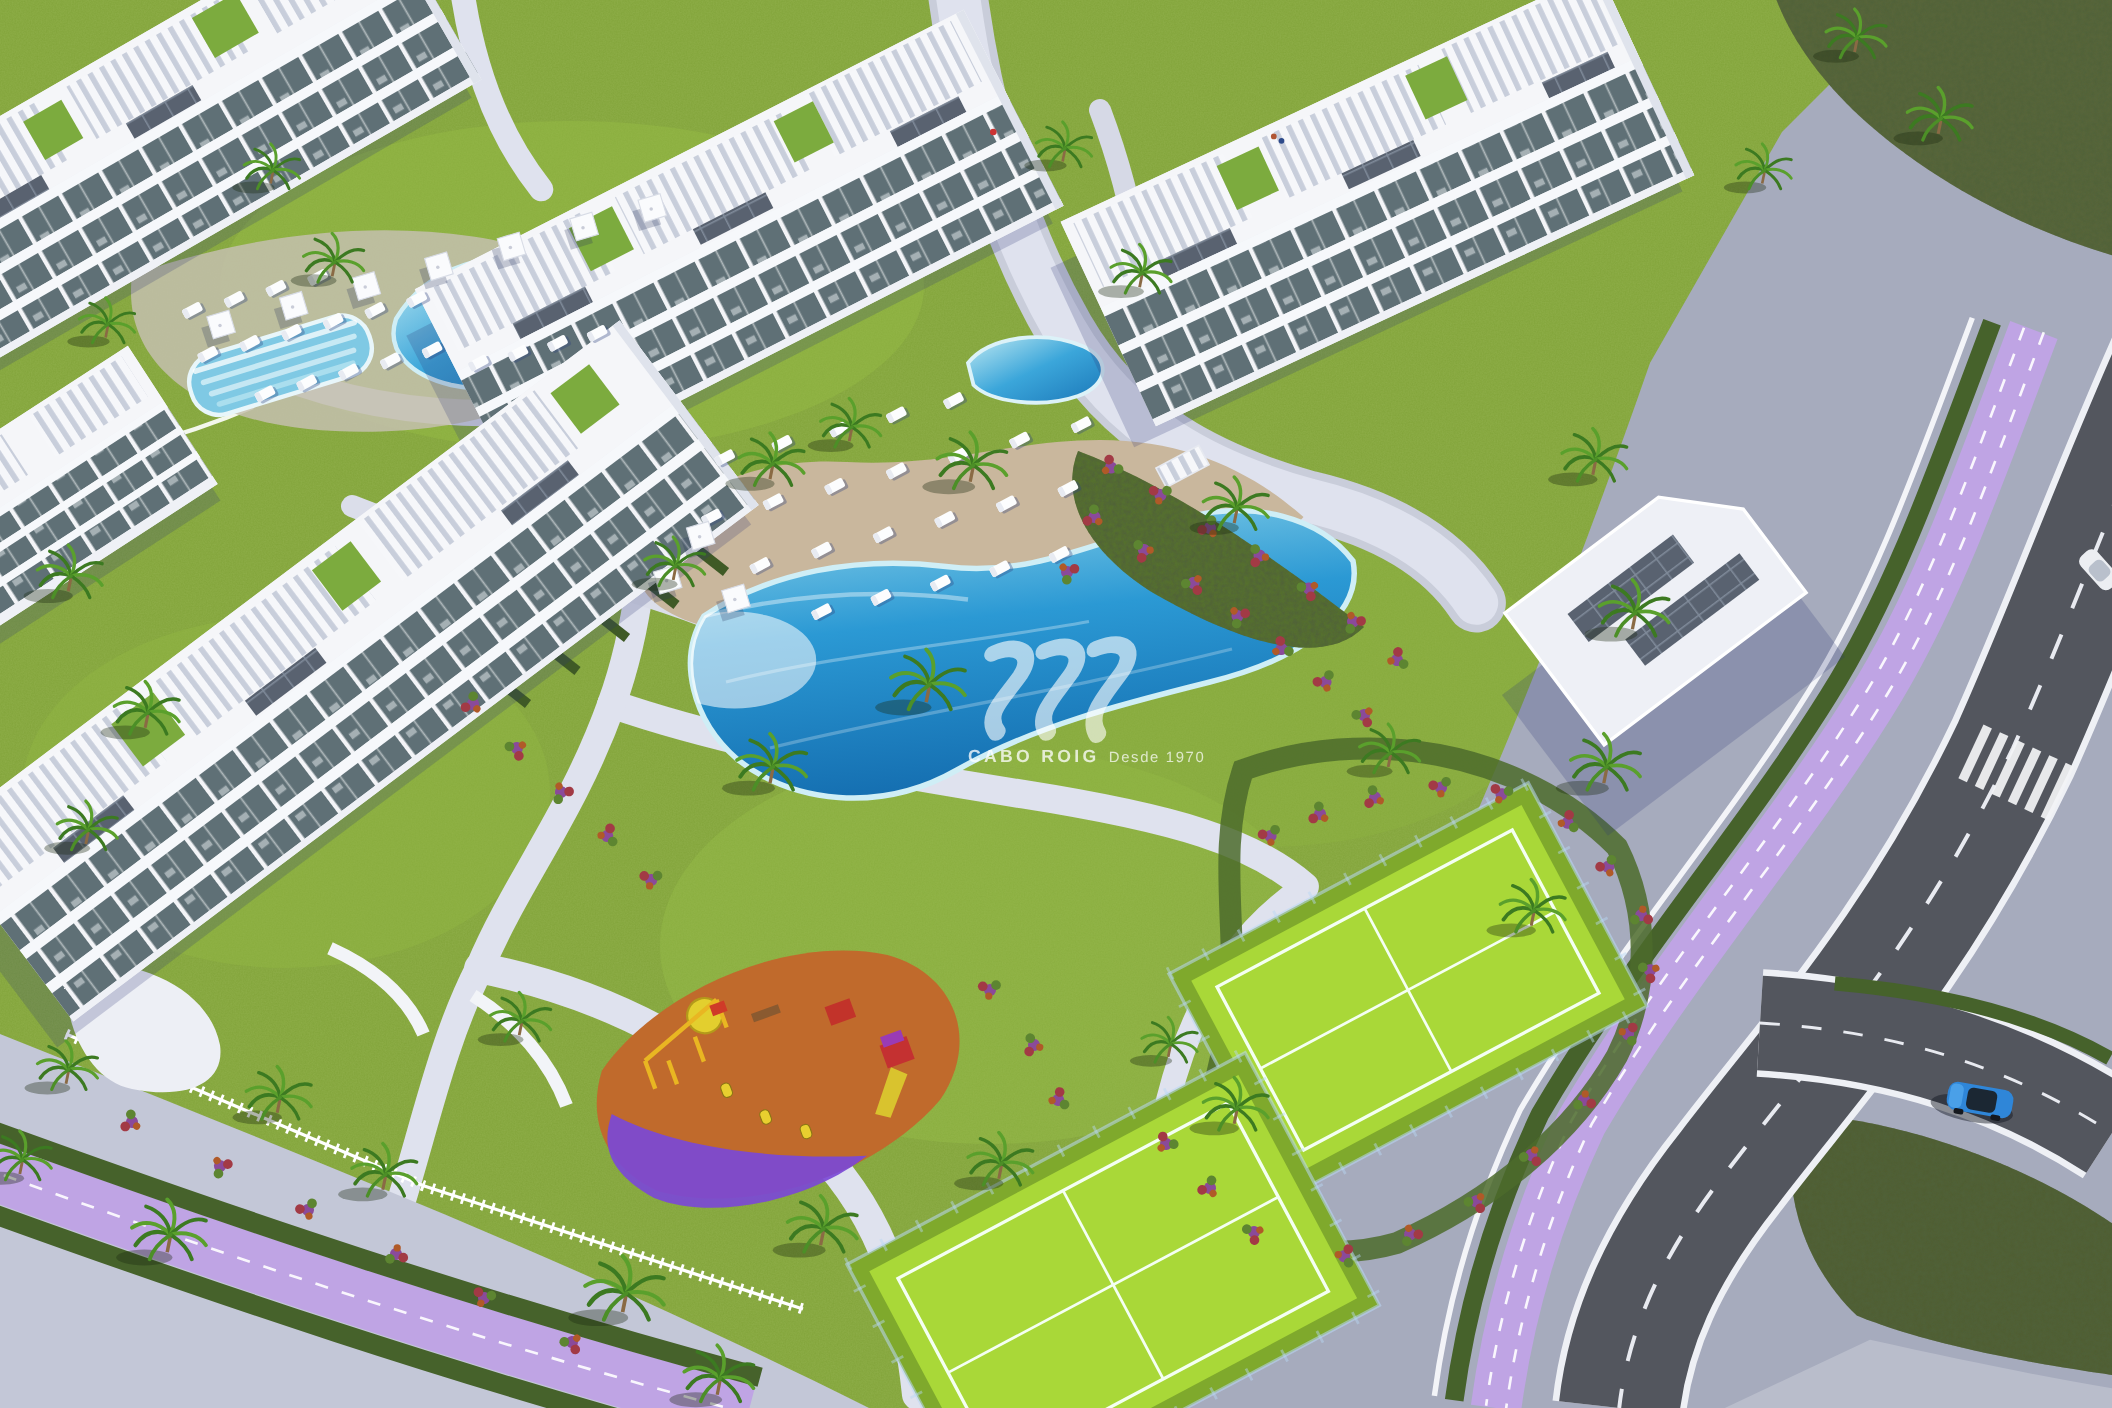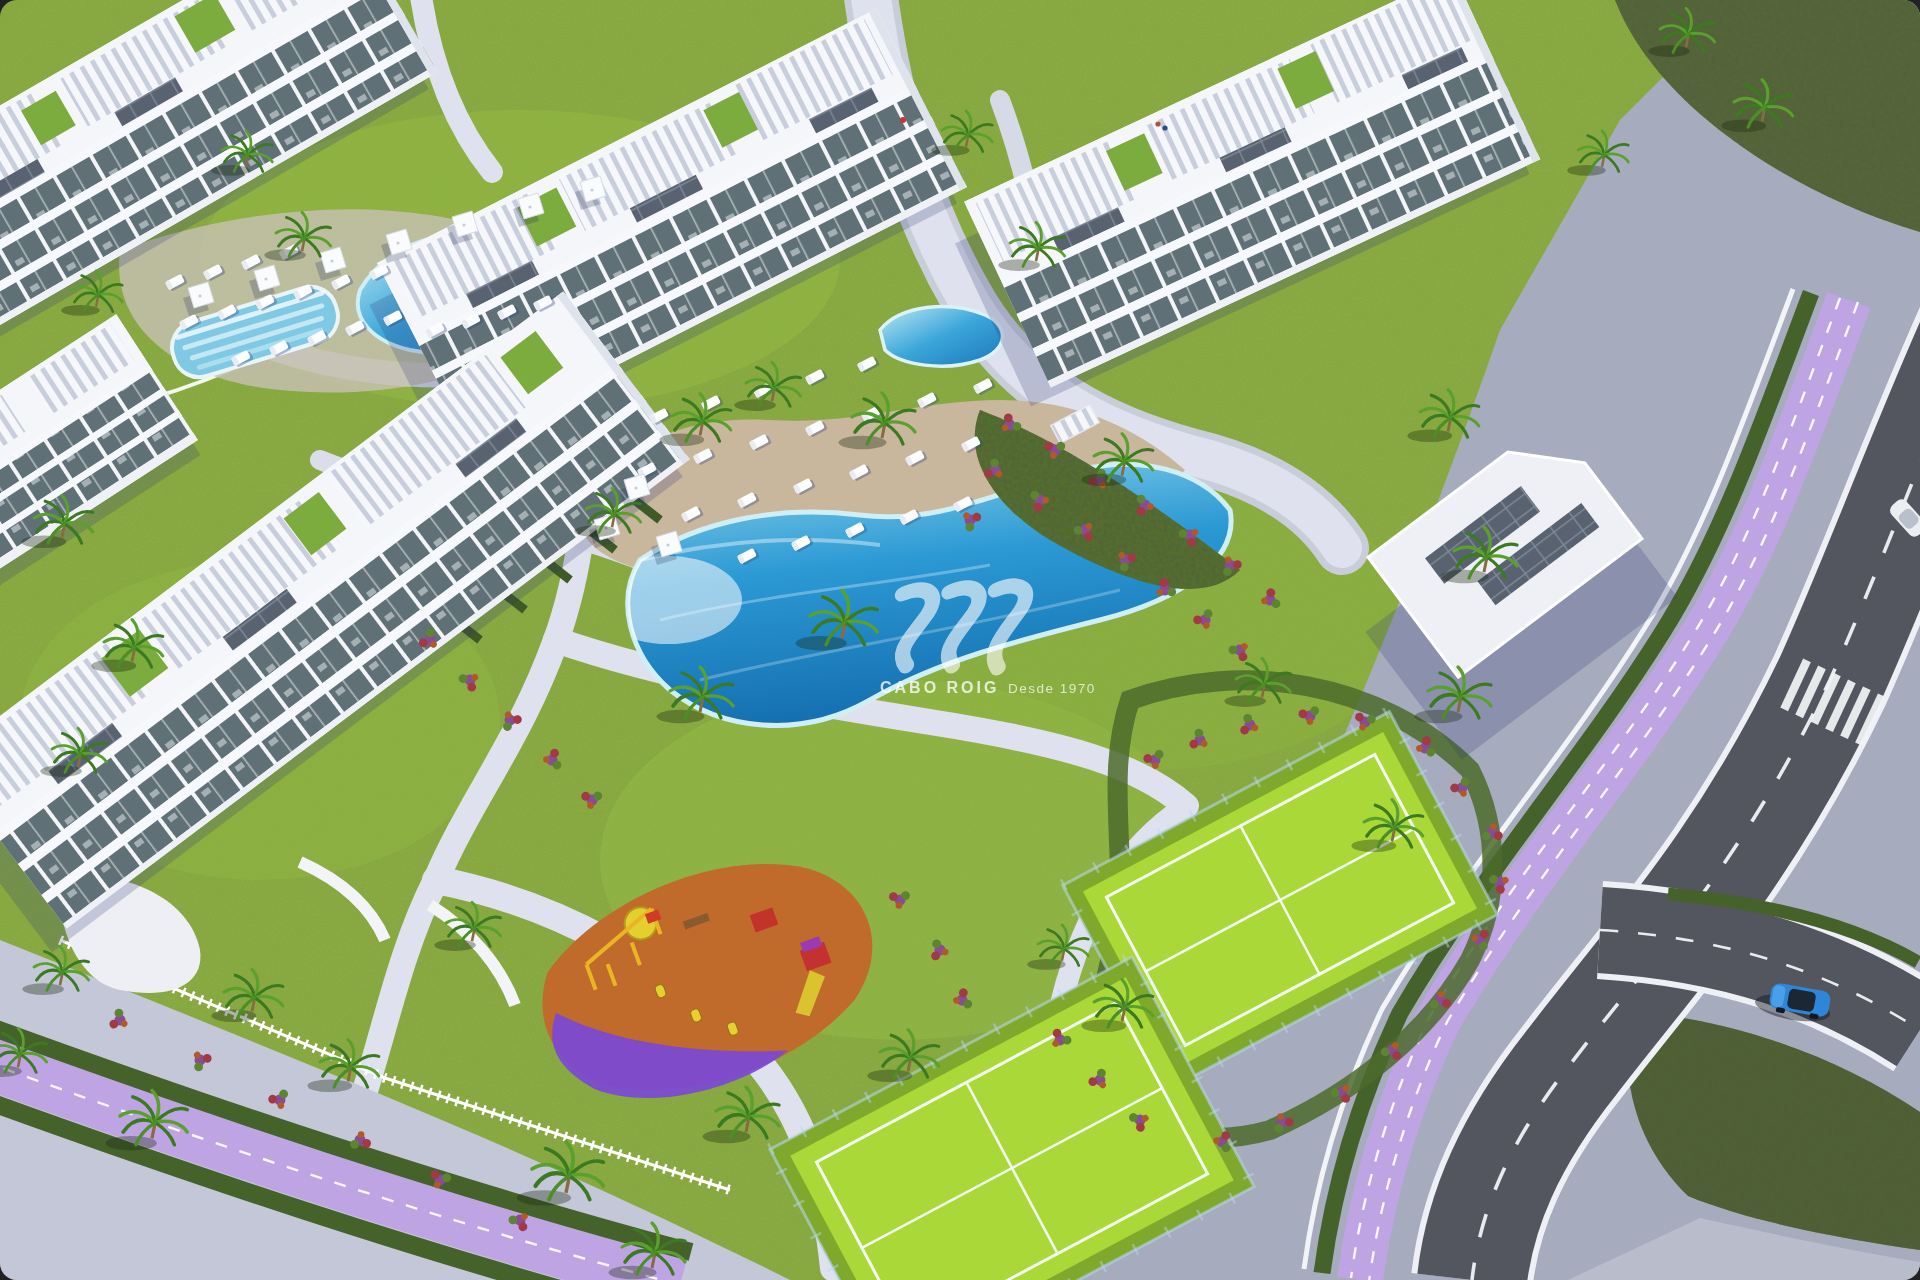--- a/index.html
+++ b/index.html
@@ -1,17 +1,17 @@
 <!DOCTYPE html>
 <html><head>
 <meta charset="utf-8">
 <style>
   html,body{margin:0;padding:0;background:#222;}
   .stage{position:relative;width:1920px;height:1280px;overflow:hidden;margin:0 auto;
-         font-family:"Liberation Sans", sans-serif;border-radius:17px;}
+         font-family:"Liberation Sans", sans-serif;}
   svg{display:block}
   text{font-family:"Liberation Sans", sans-serif;}
   .wm-title{font-weight:bold;letter-spacing:3px;}
   .wm-sub{letter-spacing:1.5px;}
 </style>
 </head>
 <body>
 
 <div class="stage">
 <svg id="scene" width="1920" height="1280" viewBox="0 0 1920 1280" xmlns="http://www.w3.org/2000/svg">

